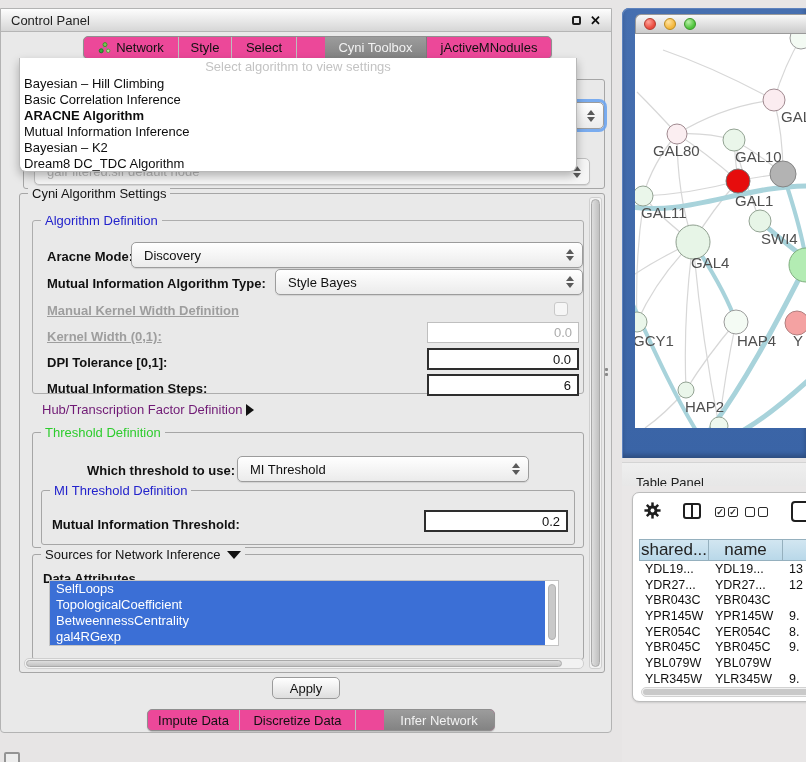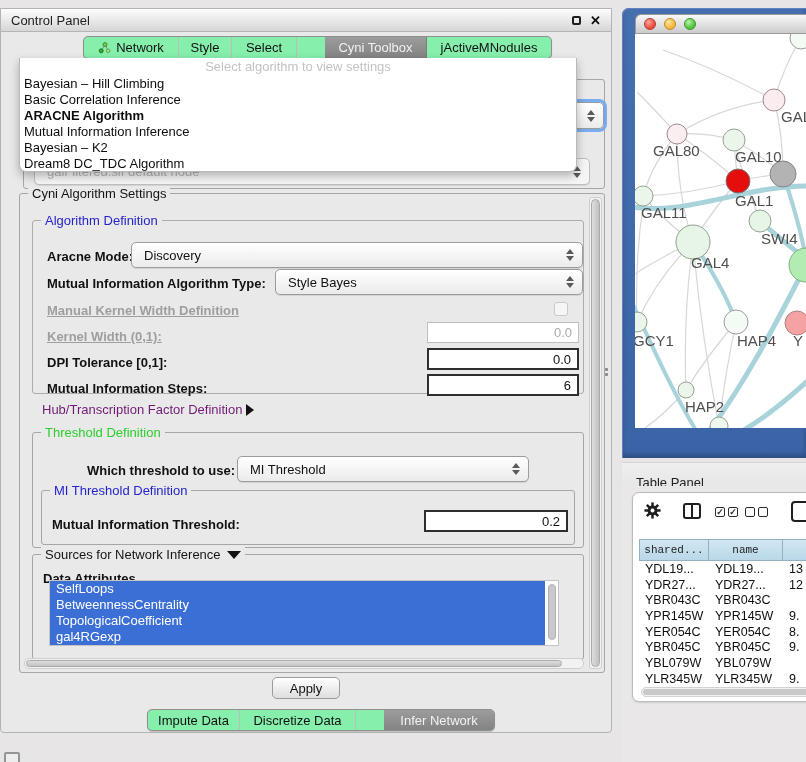--- a/index.html
+++ b/index.html
@@ -12,21 +12,21 @@
           border:1px solid #b3b3b3;border-radius:0 0 4px 4px;}
   .cp-titlebar{position:absolute;left:0;right:0;top:0;height:23px;
                background:linear-gradient(#fdfdfd,#d6d6d6);border-bottom:1px solid #b5b5b5;
                display:flex;align-items:center;padding:0 10px;font-size:13px;color:#222;}
   .winbtns{margin-left:auto;display:flex;gap:9px;align-items:center;}
   .float-btn{width:9px;height:9px;border:2px solid #1d1d1d;border-radius:2px;}
   .close-btn{font-size:13px;font-weight:bold;color:#0d0d0d;line-height:1;}
 
   
   .tabstrip{position:absolute;display:flex;border:1px solid #8f8f8f;border-radius:5px;
-            overflow:hidden;background:#86efac;box-shadow:0 1px 1px rgba(0,0,0,.18);}
+            overflow:hidden;background:#ec4899;box-shadow:0 1px 1px rgba(0,0,0,.18);}
   .tab{display:flex;align-items:center;justify-content:center;gap:5px;font-size:13px;color:#111;
        border-right:1px solid #bdbdbd;height:100%;}
   .tab:last-child{border-right:none;}
   .tab.sel{background:linear-gradient(#9c9c9c,#838383);color:#f2f2f2;border-right-color:#7c7c7c;margin-left:28px;}
   #top-tabs{left:82px;top:27px;height:23px;}
   #bottom-tabs{left:146px;top:700px;height:22px;}
 
   
   .grp{position:absolute;border:1px solid #a6a6a6;border-radius:3px;}
   .legend{position:absolute;top:-8px;left:8px;background:#e9e9e9;padding:0 4px;font-size:13px;
@@ -119,21 +119,21 @@
               border-radius:3px;}
   .icon-split::after{content:'';position:absolute;left:6px;top:0;bottom:0;width:2px;background:#1f1f1f;}
   .cbpair{position:absolute;top:14px;display:flex;gap:3px;}
   .minicb{width:10px;height:10px;border:1.5px solid #2a2a2a;border-radius:2px;font-size:9px;
           line-height:8px;color:#2a2a2a;text-align:center;font-weight:bold;}
   .icon-partial{position:absolute;left:158px;top:8px;width:20px;height:21px;border:2px solid #1f1f1f;
                 border-radius:4px;}
   .tbl{position:absolute;left:6px;top:46px;right:0;bottom:6px;overflow:hidden;font-size:12.5px;}
   .hrow{display:flex;height:22px;}
   .hcell{background:linear-gradient(#d2e6f1,#b9d8e9);border:1px solid #95b0be;border-left:none;
-         display:flex;align-items:center;justify-content:center;color:#222;font-size:11px;flex:none;font-family:Liberation Mono, monospace;}
+         display:flex;align-items:center;justify-content:center;color:#222;font-size:17px;flex:none;}
   .hcell:first-child{border-left:1px solid #95b0be;}
   .trow{display:flex;height:15.7px;align-items:center;}
   .tcell{padding-left:6px;color:#101010;white-space:nowrap;overflow:hidden;flex:none;}
   .tbl-hscroll{position:absolute;left:8px;bottom:4px;width:172px;height:10px;background:#f1f1f1;
                border:1px solid #d2d2d2;border-radius:5px;}
   .tbl-hscroll .thumb{position:absolute;left:1px;top:1px;bottom:1px;width:97%;background:#c9c9c9;
                       border-radius:5px;}
 
   .dock{position:absolute;left:4px;top:752px;width:16px;height:13px;border:2px solid #949494;
         background:#ededed;border-radius:2px;}
@@ -281,22 +281,22 @@
 
     <div class="grp" style="left:12px;top:360px;width:552px;height:106px;">
       <span class="legend black">
         <span>Sources for Network Inference</span>
         <span class="tri-down"></span>
       </span>
       <span class="flabel bold" style="left:10px;top:16px;">Data Attributes</span>
       <div class="attr-list" style="left:16px;top:25px;width:510px;height:66px;" id="attr-list">
         <span class="list-thumb"></span>
       <div class="litem">SelfLoops</div>
+          <div class="litem">TopologicalCoefficient</div>
           <div class="litem">BetweennessCentrality</div>
-          <div class="litem">TopologicalCoefficient</div>
           <div class="litem">gal4RGexp</div>
         </div>
     </div>
 
     <div class="vscroll" style="left:569px;top:3px;height:472px;">
         <span class="thumb"></span>
       </div>
     <div class="hscroll" style="left:4px;top:464px;width:560px;">
         <span class="thumb"></span>
       </div>

